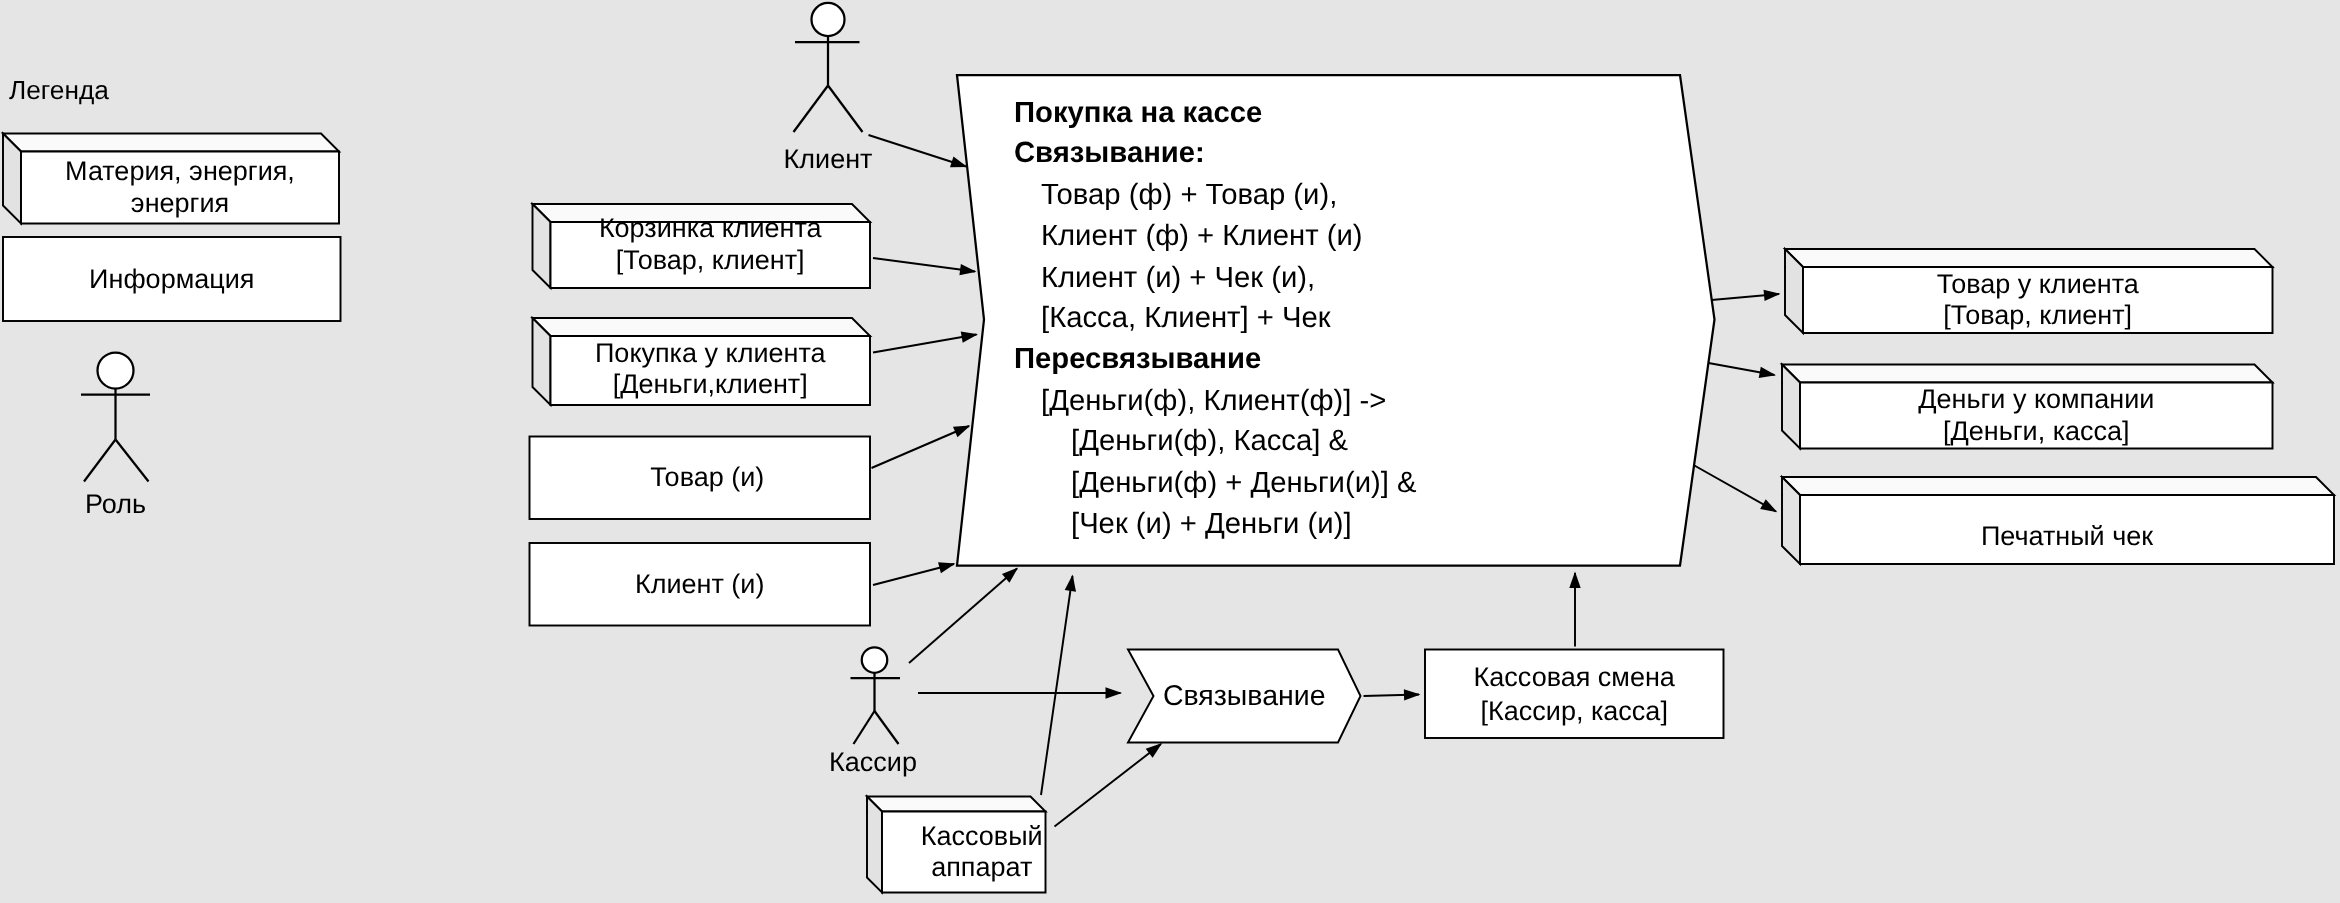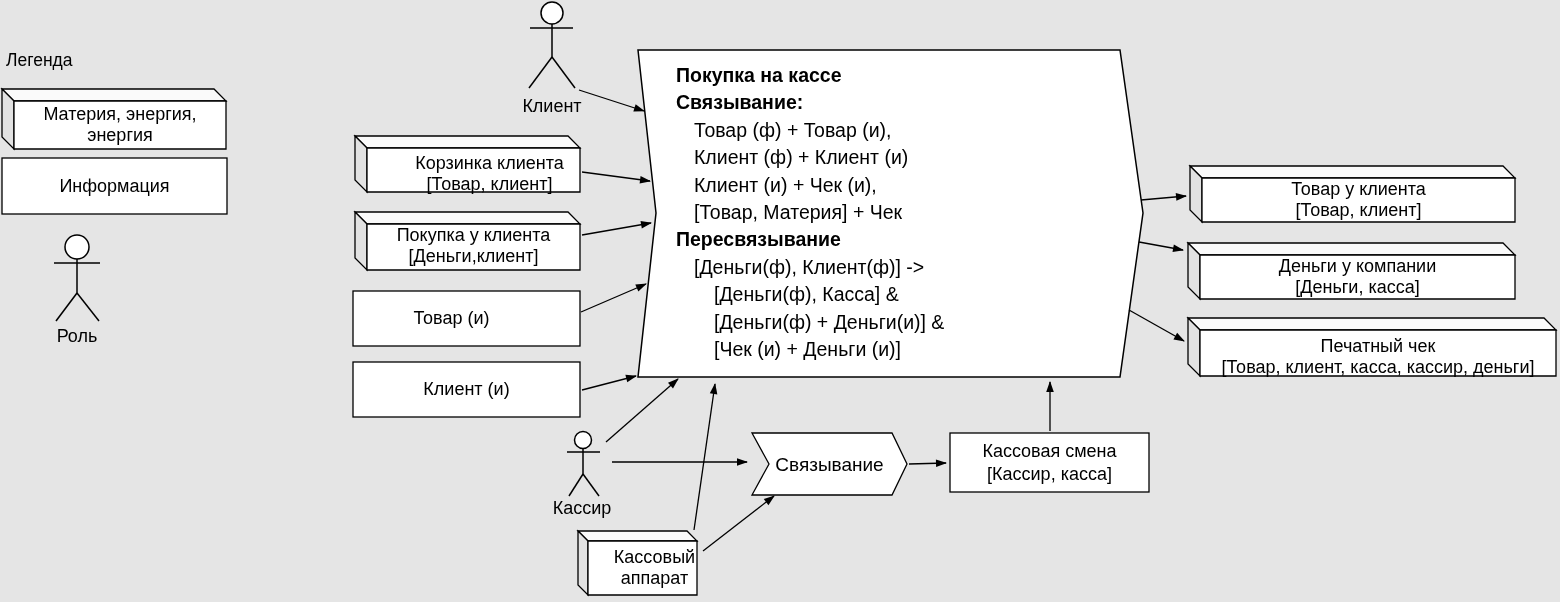--- a/index.html
+++ b/index.html
@@ -130,31 +130,31 @@
     <div>Материя, энергия,</div>
     <div>энергия</div>
   </div>
 
   <div class="lbl single" style="left:2px;top:158px;width:225px;height:56px;">Информация</div>
 
   <div class="lbl single" style="left:37px;top:325px;width:80px;height:22px;">Роль</div>
 
   <div class="lbl single" style="left:510px;top:95px;width:84px;height:22px;">Клиент</div>
 
-  <div class="lbl" style="left:367px;top:151px;width:213px;height:45px;margin-left:16px;">
+  <div class="lbl" style="left:367px;top:140px;width:213px;height:45px;">
     <div>Корзинка клиента</div>
     <div>[Товар, клиент]</div>
   </div>
 
   <div class="lbl" style="left:367px;top:223px;width:213px;height:46px;">
     <div>Покупка у клиента</div>
     <div>[Деньги,клиент]</div>
   </div>
 
-  <div class="lbl single" style="left:338px;top:291px;width:227px;height:55px;">Товар (и)</div>
+  <div class="lbl single" style="left:358px;top:291px;width:227px;height:55px;">Товар (и)</div>
 
   <div class="lbl single" style="left:353px;top:362px;width:227px;height:55px;">Клиент (и)</div>
 
   <div class="lbl single" style="left:540px;top:497px;width:84px;height:22px;">Кассир</div>
 
   <div class="lbl" style="left:588px;top:541px;width:109px;height:54px;margin-left:12px;">
     <div>Кассовый</div>
     <div>аппарат</div>
   </div>
 
@@ -170,30 +170,29 @@
     <div>[Товар, клиент]</div>
   </div>
 
   <div class="lbl" style="left:1200px;top:255px;width:315px;height:44px;">
     <div>Деньги у компании</div>
     <div>[Деньги, касса]</div>
   </div>
 
   <div class="lbl" style="left:1200px;top:330px;width:356px;height:54px;">
     <div>Печатный чек</div>
-    <div>[Товар, клиент, касса, кассир, деньги]</div>
   </div>
 
   <div class="cb-text">
       <div class="cb-line indent-0 bold">Покупка на кассе</div>
       <div class="cb-line indent-0 bold">Связывание:</div>
       <div class="cb-line indent-1">Товар (ф) + Товар (и),</div>
       <div class="cb-line indent-1">Клиент (ф) + Клиент (и)</div>
       <div class="cb-line indent-1">Клиент (и) + Чек (и),</div>
-      <div class="cb-line indent-1">[Товар, Материя] + Чек</div>
+      <div class="cb-line indent-1">[Касса, Клиент] + Чек</div>
       <div class="cb-line indent-0 bold">Пересвязывание</div>
       <div class="cb-line indent-1">[Деньги(ф), Клиент(ф)] -&gt;</div>
       <div class="cb-line indent-2">[Деньги(ф), Касса] &amp;</div>
       <div class="cb-line indent-2">[Деньги(ф) + Деньги(и)] &amp;</div>
       <div class="cb-line indent-2">[Чек (и) + Деньги (и)]</div>
     </div>
 
 </div>
 
 </body></html>

